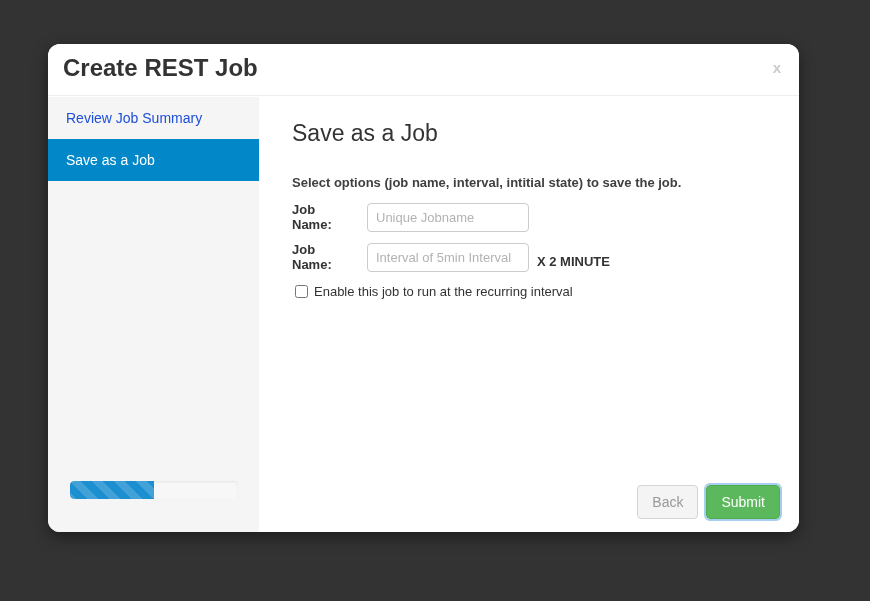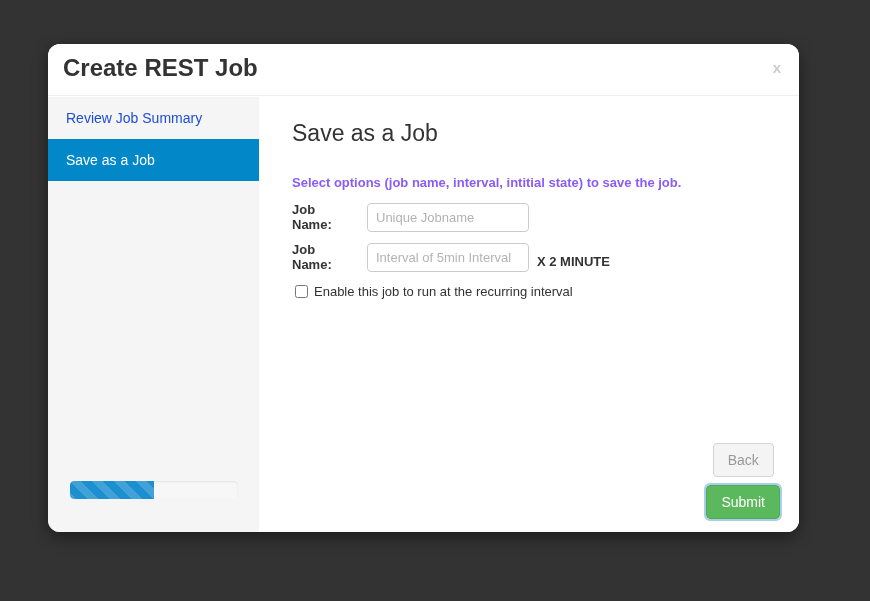--- a/index.html
+++ b/index.html
@@ -115,21 +115,21 @@
     font-size: 23px;
     color: #333333;
     font-weight: normal;
     margin: 0;
   }
   #instructions {
     position: absolute;
     left: 33px; top: 78px;
     font-size: 13px;
     font-weight: bold;
-    color: #8b5cf6;
+    color: #404040;
   }
 
   .form-row {
     position: absolute;
     left: 33px;
     display: flex;
     align-items: center;
   }
   #form-row-1 { top: 105px; }
   #form-row-2 { top: 145px; }
@@ -182,21 +182,20 @@
   }
 
   
   #footer-buttons {
     position: absolute;
     right: 19px;
     bottom: 13px;
     display: flex;
     align-items: center;
     gap: 8px;
-    flex-direction: column;
   }
   .btn {
     font-family: "Liberation Sans", sans-serif;
     font-size: 14px;
     padding: 7px 14px;
     border-radius: 4px;
     cursor: pointer;
     line-height: 18px;
   }
   #back-button {

